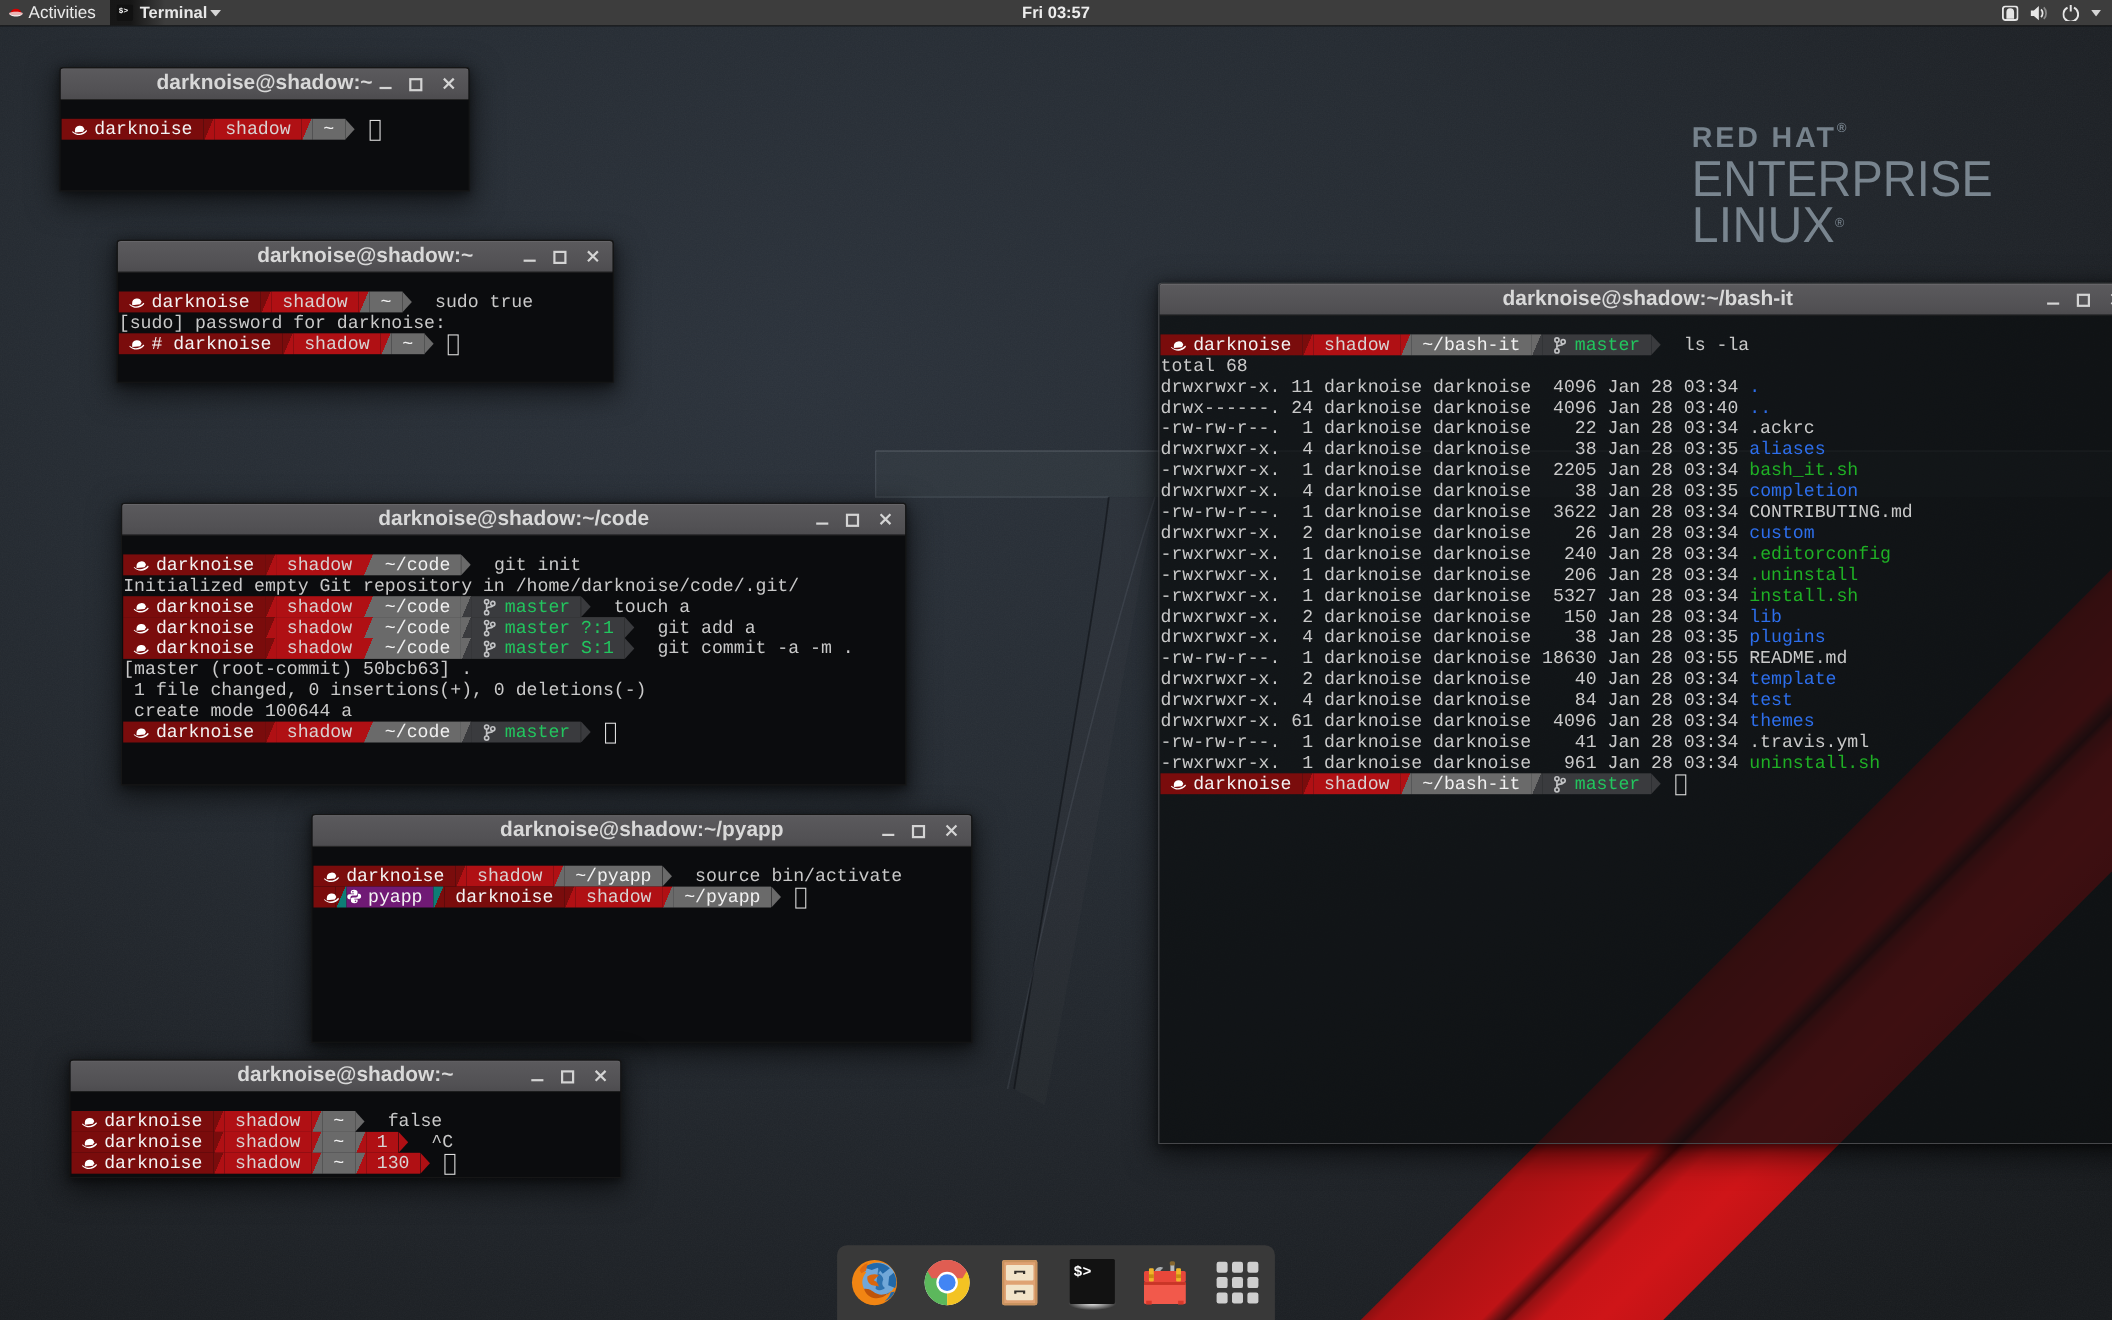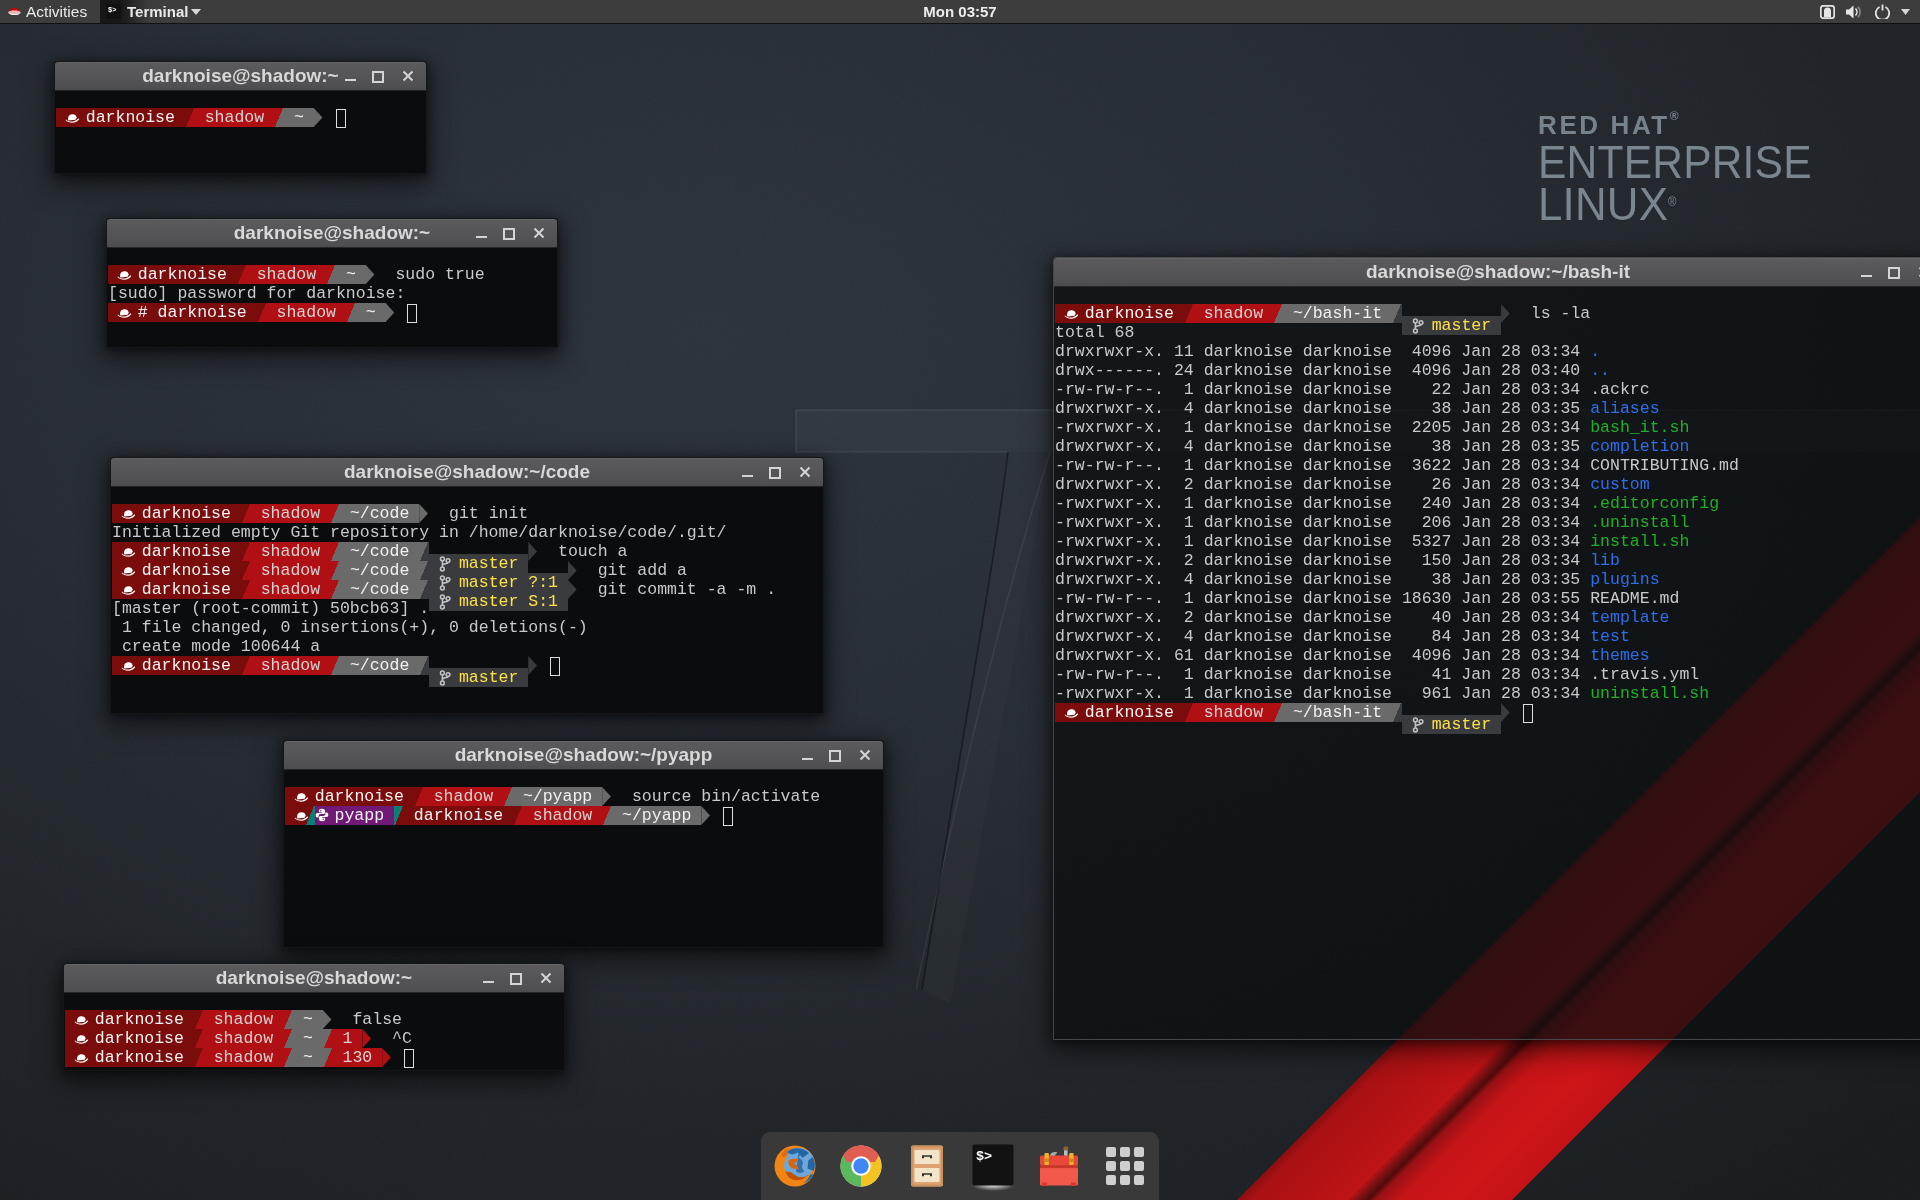--- a/index.html
+++ b/index.html
@@ -20,21 +20,21 @@
 .btns .cl{position:absolute;right:12px;top:8px;}
 #bigwin{background:rgba(11,13,15,.74);border-color:#46474a;}
 #bigwin .term{background:transparent;}
 .term{position:absolute;left:0;top:29px;right:0;bottom:0;font-family:"Liberation Mono",monospace;font-size:16.53px;line-height:19px;color:#c9c9c9;padding:17px 0 0 1px;overflow:hidden;opacity:.999;}
 .term div{height:19px;white-space:pre;}
 .term span,.term i{display:inline-block;height:19px;vertical-align:top;}
 
 .bA{background:#7a0c0c;color:#f3f3f3;}
 .bB{background:#b01014;color:#d8d2d2;}
 .bC{background:#6a6a6a;color:#f1f1f1;}
-.bD{background:#3a3b3e;color:#fde047;margin-top:12px;}
+.bD{background:#3a3b3e;color:#22c55e;}
 .bT{background:#701a75;color:#f3f3f3;}
 .sl{width:1ch;}
 .s-ab{background:linear-gradient(113deg,#7a0c0c 49.6%,#b01014 50.4%);}
 .s-bc{background:linear-gradient(113deg,#b01014 49.6%,#6a6a6a 50.4%);}
 .s-cd{background:linear-gradient(113deg,#6a6a6a 49.6%,#3a3b3e 50.4%);}
 .s-cb{background:linear-gradient(113deg,#6a6a6a 49.6%,#b01014 50.4%);}
 .s-at{background:linear-gradient(113deg,#7a0c0c 49.6%,#0e7d75 50.4%);}
 .s-ta{background:linear-gradient(113deg,#0e7d75 49.6%,#7a0c0c 50.4%);}
 .cap{width:1ch;}
 .capC{background:#6a6a6a;clip-path:polygon(0 0,88% 50%,0 100%);}
@@ -103,21 +103,21 @@
   <span class="act">Activities</span>
   <div id="appdark"></div>
   <svg width="15" height="15" style="position:absolute;left:106px;top:4px" viewBox="0 0 15 15">
     <rect x="0" y="0" width="15" height="15" rx="2" fill="#111"></rect>
     <text x="2" y="8" font-size="7" font-weight="bold" fill="#fff" font-family="Liberation Mono">$&gt;</text>
   </svg>
   <span class="appname">Terminal</span>
   <svg width="10" height="6" style="position:absolute;left:191px;top:9px" viewBox="0 0 10 6">
       <path d="M0 0 L10 0 L5 6z" fill="#d6d6d6"></path>
     </svg>
-  <span class="clock">Mon 03:57</span>
+  <span class="clock">Fri 03:57</span>
   <svg width="15" height="14" style="position:absolute;left:1820px;top:5px" viewBox="0 0 15 14">
     <rect x="0.8" y="0.8" width="13.4" height="12.4" rx="2.4" fill="none" stroke="#e6e6e6" stroke-width="1.7"></rect>
     <path d="M4 12 v-6 a3.5 3.5 0 0 1 7 0 v6 z" fill="#e6e6e6"></path>
   </svg>
   <svg width="17" height="14" style="position:absolute;left:1846px;top:5px" viewBox="0 0 17 14">
     <path d="M0 4.5 h3 L7.5 0.5 v13 L3 9.5 H0 z" fill="#e6e6e6"></path>
     <path d="M9.5 3.5 a5 5 0 0 1 0 7" fill="none" stroke="#e6e6e6" stroke-width="1.6"></path>
     <path d="M12 1.8 a7.5 7.5 0 0 1 0 10.4" fill="none" stroke="#8a8a8a" stroke-width="1.6"></path>
   </svg>
   <svg width="15" height="15" style="position:absolute;left:1875px;top:4px" viewBox="0 0 15 15">

